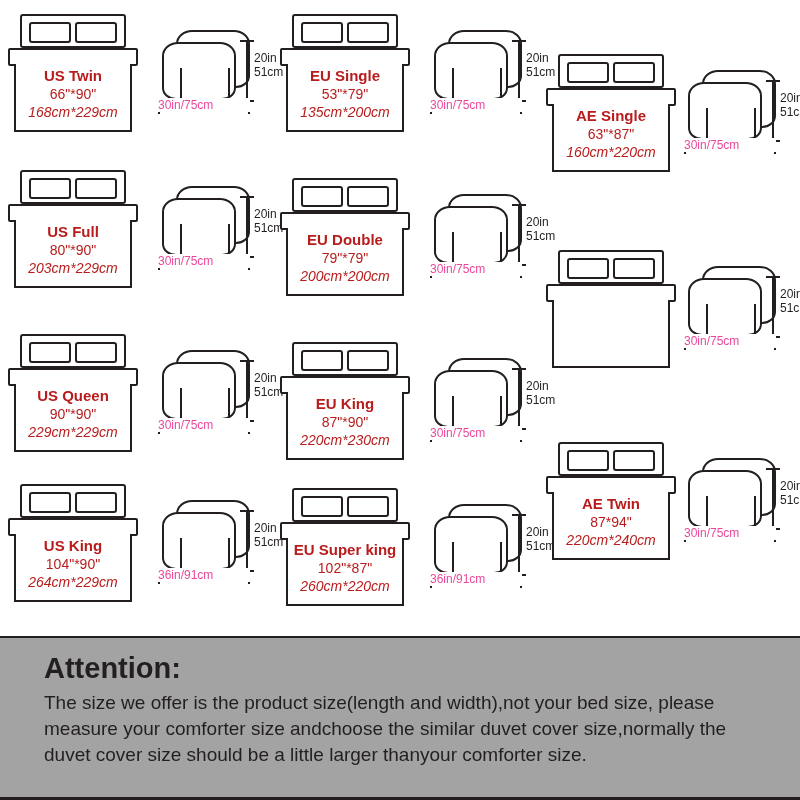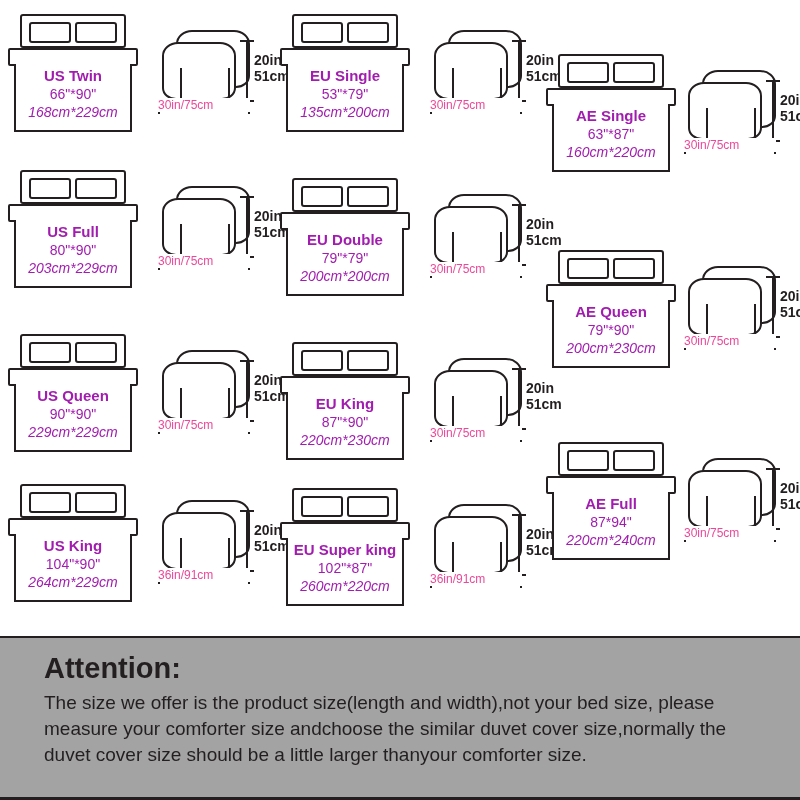--- a/index.html
+++ b/index.html
@@ -61,21 +61,21 @@
     width: 118px; height: 68px;
     border: 2px solid #231f20;
     border-top: none;
     background: #ffffff;
   }
   .bed-labels {
     position: absolute;
     left: 6px; top: 52px;
     width: 118px;
     text-align: center;
-    color: #a21caf;
+    color: #b91c1c;
     line-height: 1.28;
   }
   .bed-name {
     font-size: 15px;
     font-weight: bold;
     margin-bottom: 1px;
   }
   .bed-in { font-size: 14px; }
   .bed-cm { font-size: 14px; font-style: italic; }
 
@@ -124,25 +124,24 @@
   .dim-v .cap {
     position: absolute;
     left: 0; width: 14px; height: 2px;
     background: #231f20;
   }
   .dim-v .cap.top { top: 0; }
   .dim-v .cap.bot { bottom: 0; }
   .dim-v .txt {
     position: absolute;
     left: 14px; top: 12px;
-    font-size: 14px;
+    font-size: 12px;
     color: #231f20;
     line-height: 1.15;
     white-space: nowrap;
-    font-weight: bold;
   }
   
   .dim-h {
     position: absolute;
     left: 2px; top: 70px;
     width: 92px; height: 22px;
   }
   .dim-h .line {
     position: absolute;
     left: 0; top: 6px;
@@ -535,25 +534,20 @@
   </div>
 
   <div class="bed-cell" style="left:546px; top:250px;">
     <div class="bed-figure">
       <div class="bed-head">
         <div class="pillow left"></div>
         <div class="pillow right"></div>
       </div>
       <div class="bed-bar"></div>
       <div class="bed-body"></div>
-      <div class="bed-labels">
-        <div class="bed-name">AE Queen</div>
-        <div class="bed-in">79"*90"</div>
-        <div class="bed-cm">200cm*230cm</div>
-      </div>
     </div>
     <div class="pillow-group" style="left:136px; top:16px;">
       <div class="pg-shape pg-back"></div>
       <div class="pg-shape pg-front">
         <div class="pg-inner"></div>
       </div>
       <div class="dim-v">
         <div class="line"></div>
         <div class="cap top"></div>
         <div class="cap bot"></div>
@@ -573,21 +567,21 @@
 
   <div class="bed-cell" style="left:546px; top:442px;">
     <div class="bed-figure">
       <div class="bed-head">
         <div class="pillow left"></div>
         <div class="pillow right"></div>
       </div>
       <div class="bed-bar"></div>
       <div class="bed-body"></div>
       <div class="bed-labels">
-        <div class="bed-name">AE Full</div>
+        <div class="bed-name">AE Twin</div>
         <div class="bed-in">87*94"</div>
         <div class="bed-cm">220cm*240cm</div>
       </div>
     </div>
     <div class="pillow-group" style="left:136px; top:16px;">
       <div class="pg-shape pg-back"></div>
       <div class="pg-shape pg-front">
         <div class="pg-inner"></div>
       </div>
       <div class="dim-v">

